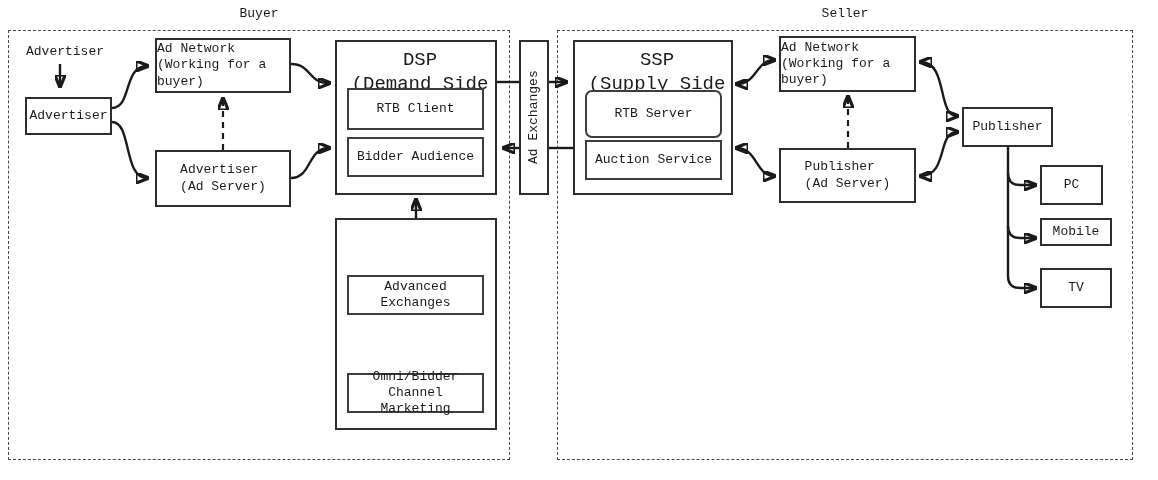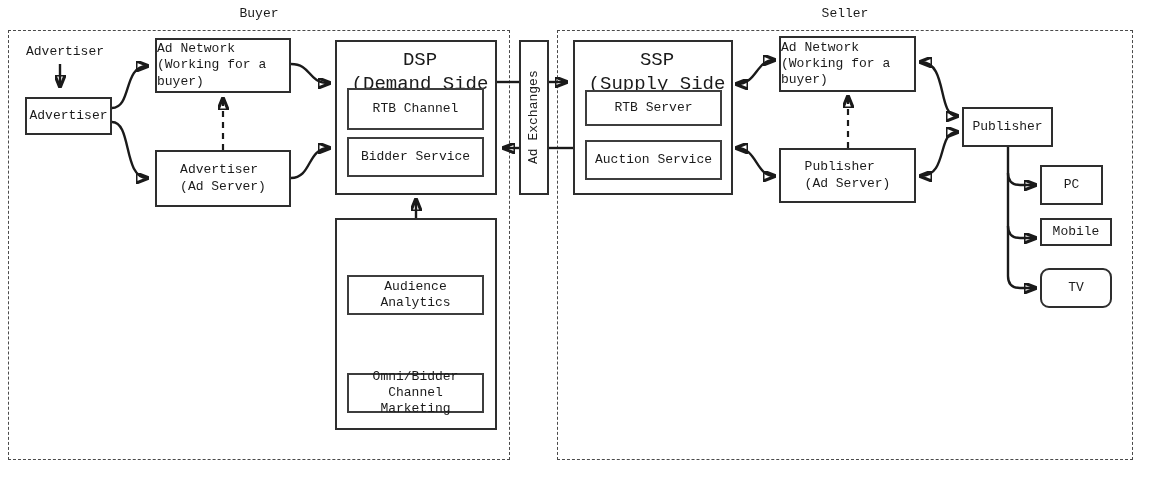--- a/index.html
+++ b/index.html
@@ -111,54 +111,54 @@
 
   <div class="box" style="left:155px;top:38px;width:136px;height:55px;">Ad Network
 (Working for a buyer)</div>
 
   <div class="box" style="left:155px;top:150px;width:136px;height:57px;">Advertiser
 (Ad Server)</div>
 
   <div class="panel" style="left:335px;top:40px;width:162px;height:155px;">
     <div class="panel-title">DSP
 (Demand Side Platform)</div>
-    <div class="inner" style="left:10px;top:46px;width:137px;height:42px;">RTB Channel</div>
-    <div class="inner" style="left:10px;top:95px;width:137px;height:40px;">Bidder Service</div>
+    <div class="inner" style="left:10px;top:46px;width:137px;height:42px;">RTB Client</div>
+    <div class="inner" style="left:10px;top:95px;width:137px;height:40px;">Bidder Audience</div>
   </div>
 
   <div class="panel" style="left:335px;top:218px;width:162px;height:212px;">
-    <div class="inner" style="left:10px;top:55px;width:137px;height:40px;">Audience Analytics</div>
+    <div class="inner" style="left:10px;top:55px;width:137px;height:40px;">Advanced Exchanges</div>
     <div class="inner" style="left:10px;top:153px;width:137px;height:40px;">Omni/Bidder Channel
 Marketing</div>
   </div>
 
   <div class="box" style="left:519px;top:40px;width:30px;height:155px;">
     <span class="vert-label">Ad Exchanges</span>
   </div>
 
   <div class="panel" style="left:573px;top:40px;width:160px;height:155px;">
     <div class="panel-title">SSP
 (Supply Side Platform)</div>
-    <div class="inner" style="left:10px;top:48px;width:137px;height:36px;">RTB Server</div>
+    <div class="inner" style="left:10px;top:48px;width:137px;height:48px;border-radius:7px;">RTB Server</div>
     <div class="inner" style="left:10px;top:98px;width:137px;height:40px;">Auction Service</div>
   </div>
 
   <div class="box" style="left:779px;top:36px;width:137px;height:56px;">Ad Network
 (Working for a buyer)</div>
 
   <div class="box" style="left:779px;top:148px;width:137px;height:55px;">Publisher
 (Ad Server)</div>
 
   <div class="box" style="left:962px;top:107px;width:91px;height:40px;">Publisher</div>
 
   <div class="box" style="left:1040px;top:165px;width:63px;height:40px;">PC</div>
 
   <div class="box" style="left:1040px;top:218px;width:72px;height:28px;">Mobile</div>
 
-  <div class="box" style="left:1040px;top:268px;width:72px;height:40px;border-radius:9px;">TV</div>
+  <div class="box" style="left:1040px;top:268px;width:72px;height:40px;">TV</div>
 
   <svg class="wires" width="1158" height="480" viewBox="0 0 1158 480">
     <defs>
       <marker id="arr" viewBox="0 0 10 8" refX="8.5" refY="4" markerWidth="13" markerHeight="11" markerUnits="userSpaceOnUse" orient="auto-start-reverse">
         <path d="M0,0 L10,4 L0,8 Z" fill="#1a1a1a" stroke="none"></path>
       </marker>
     </defs>
 
     <path d="M60,64 L60,86" marker-end="url(#arr)"></path>
 

